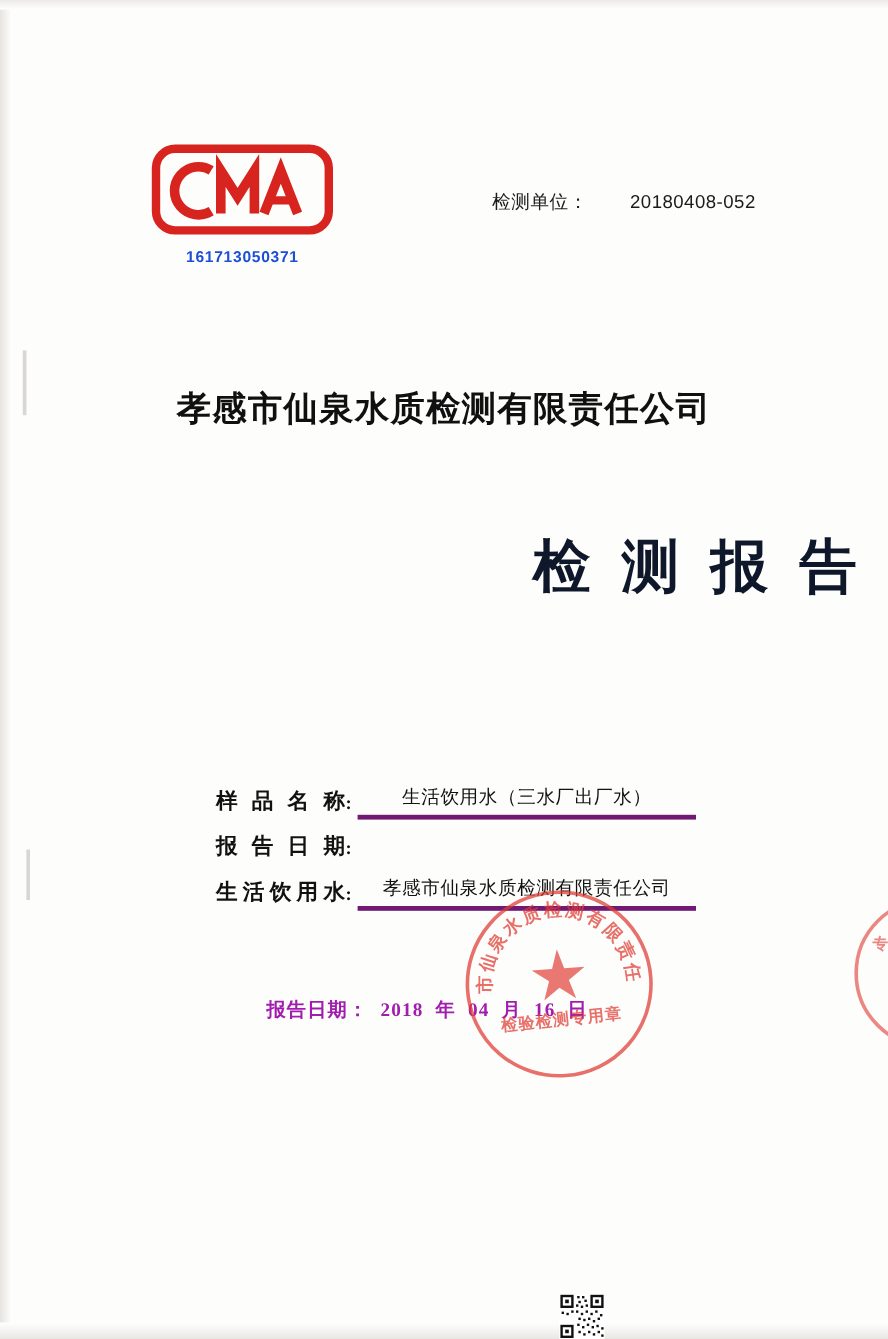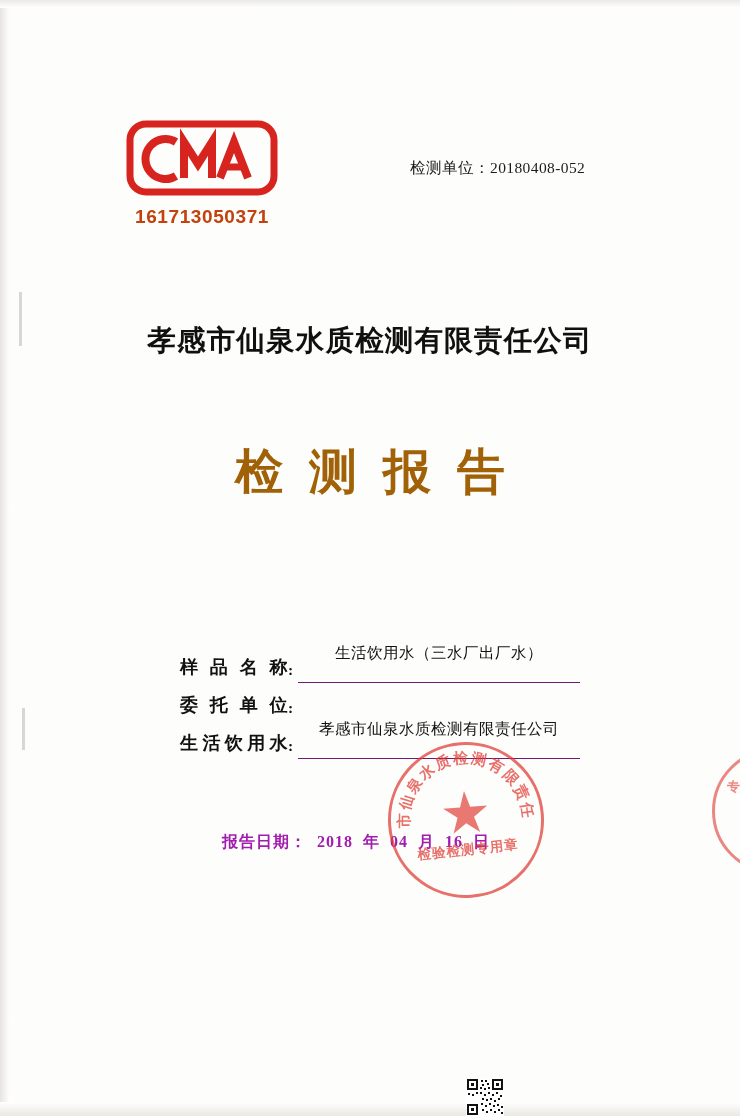--- a/index.html
+++ b/index.html
@@ -60,38 +60,39 @@
     text-align: center;
   }
   .cma-logo {
     display: block;
     margin: 0 auto;
   }
   .cma-number {
     margin-top: 2px;
     font-family: "Liberation Sans", sans-serif;
     font-weight: bold;
-    font-size: 19px;
+    font-size: 13px;
     letter-spacing: .6px;
-    color: #c2410c;
+    color: #1d4ed8;
   }
 
   
   .report-no {
     position: absolute;
     left: 410px;
     top: 158px;
     font-size: 15.5px;
     letter-spacing: .5px;
     color: #1b1b1b;
     white-space: nowrap;
   }
   .report-no .num {
-    font-family: Liberation Serif, serif;
+    font-family: Liberation Sans, sans-serif;
     letter-spacing: .4px;
+    margin-left: 35px;
   }
 
   
   .company {
     position: absolute;
     left: 0;
     top: 322px;
     width: 740px;
     text-align: center;
     font-size: 28.5px;
@@ -99,26 +100,26 @@
     letter-spacing: 1.2px;
     color: #101010;
   }
 
   
   .big-title {
     position: absolute;
     left: 0;
     top: 440px;
     width: 740px;
-    text-align: center;
+    text-align: right;
     font-size: 48px;
     font-weight: bold;
     letter-spacing: 26px;
     text-indent: 26px;
-    color: #a16207;
+    color: #0f172a;
   }
 
   
   .info-block {
     position: absolute;
     left: 180px;
     top: 645px;
     width: 400px;
   }
   .info-row {
@@ -138,25 +139,25 @@
     padding-bottom: 4px;
   }
   .info-colon {
     flex: 0 0 10px;
     font-size: 15.5px;
     font-weight: bold;
     padding-bottom: 4px;
   }
   .info-value {
     flex: 1 1 auto;
-    border-bottom: 1px solid #701a75;
+    border-bottom: 4px solid #701a75;
     text-align: center;
     font-size: 15.5px;
     letter-spacing: .5px;
-    padding-bottom: 18px;
+    padding-bottom: 4px;
     color: #111;
   }
 
   
   .date-row {
     position: absolute;
     left: 222px;
     top: 832px;
     font-size: 16px;
     font-weight: bold;
@@ -290,21 +291,21 @@
 
   <div class="info-block">
 
     <div class="info-row">
       <div class="info-label">样品名称</div>
       <div class="info-colon">:</div>
       <div class="info-value">生活饮用水（三水厂出厂水）</div>
     </div>
 
     <div class="info-row">
-      <div class="info-label">委托单位</div>
+      <div class="info-label">报告日期</div>
       <div class="info-colon">:</div>
     </div>
 
     <div class="info-row">
       <div class="info-label">生活饮用水</div>
       <div class="info-colon">:</div>
       <div class="info-value">孝感市仙泉水质检测有限责任公司</div>
     </div>
 
   </div>

